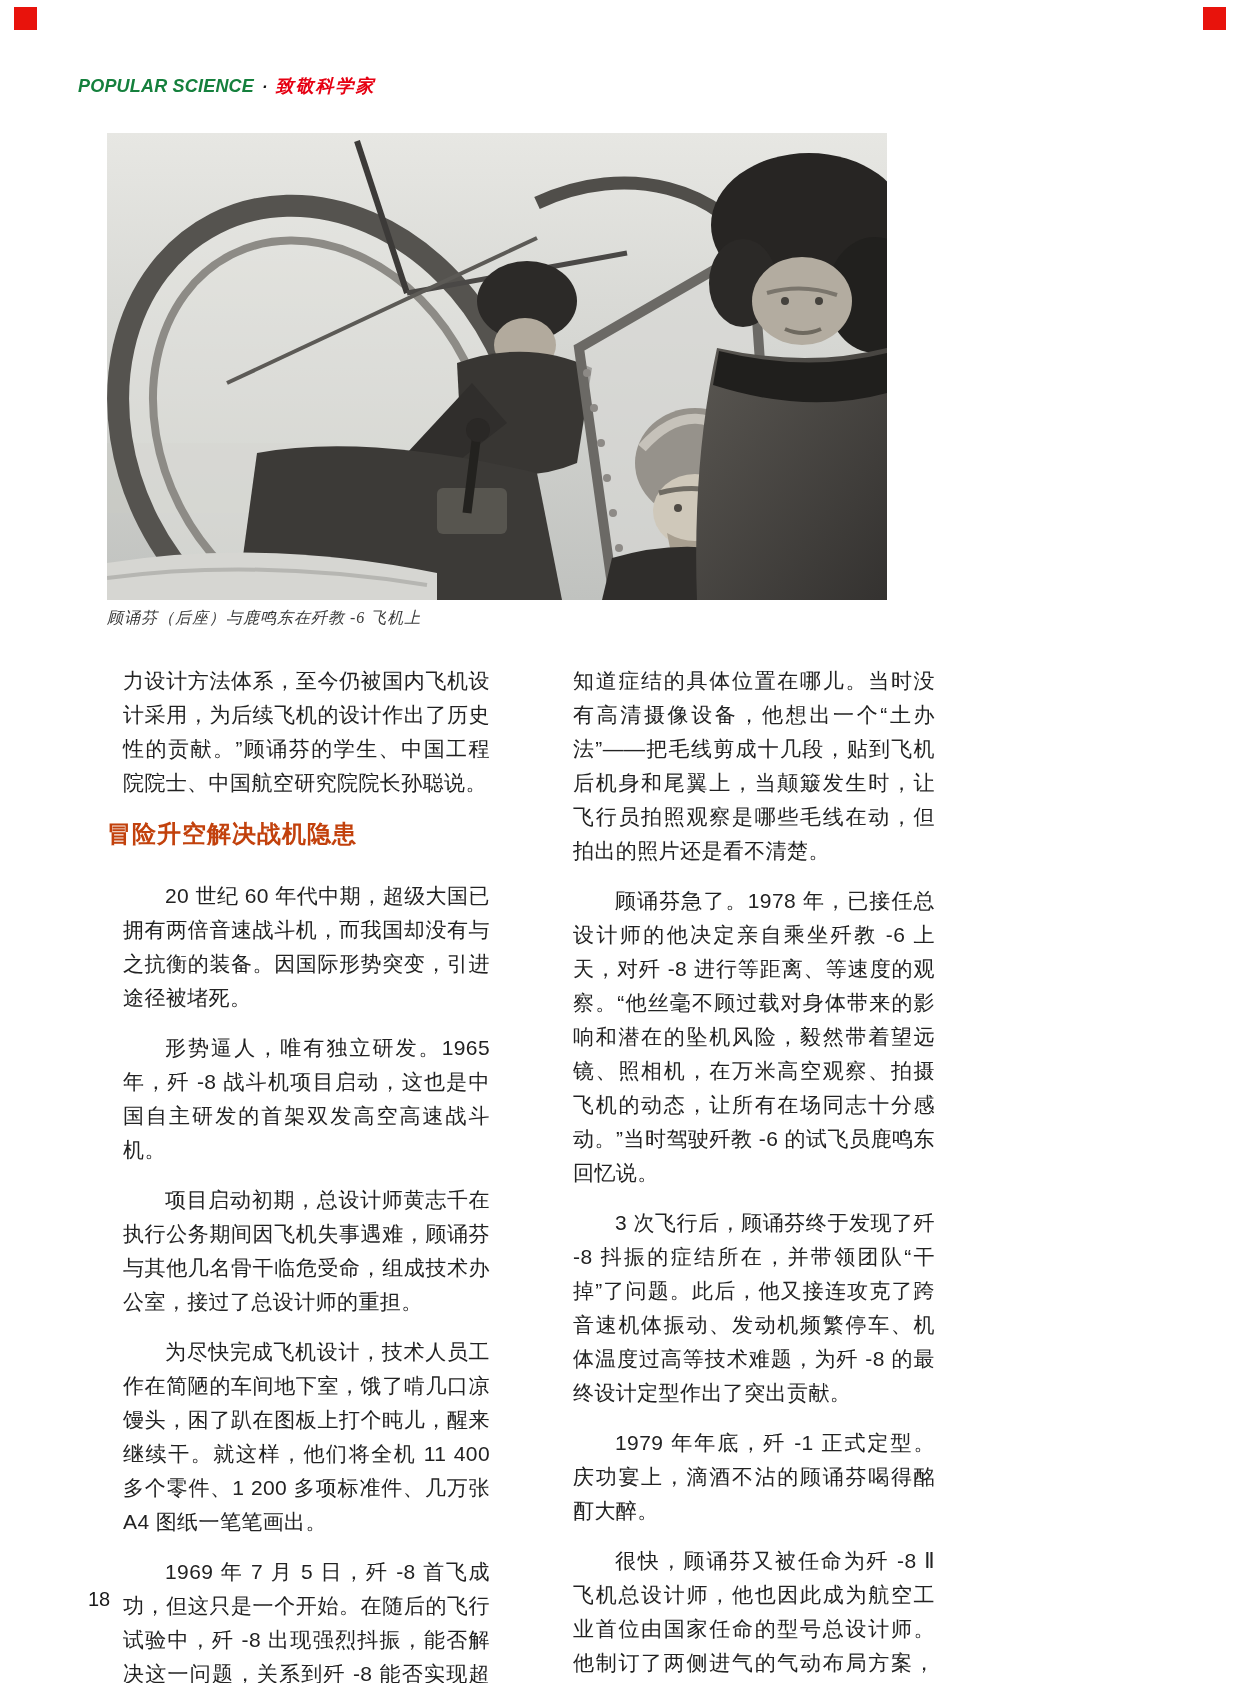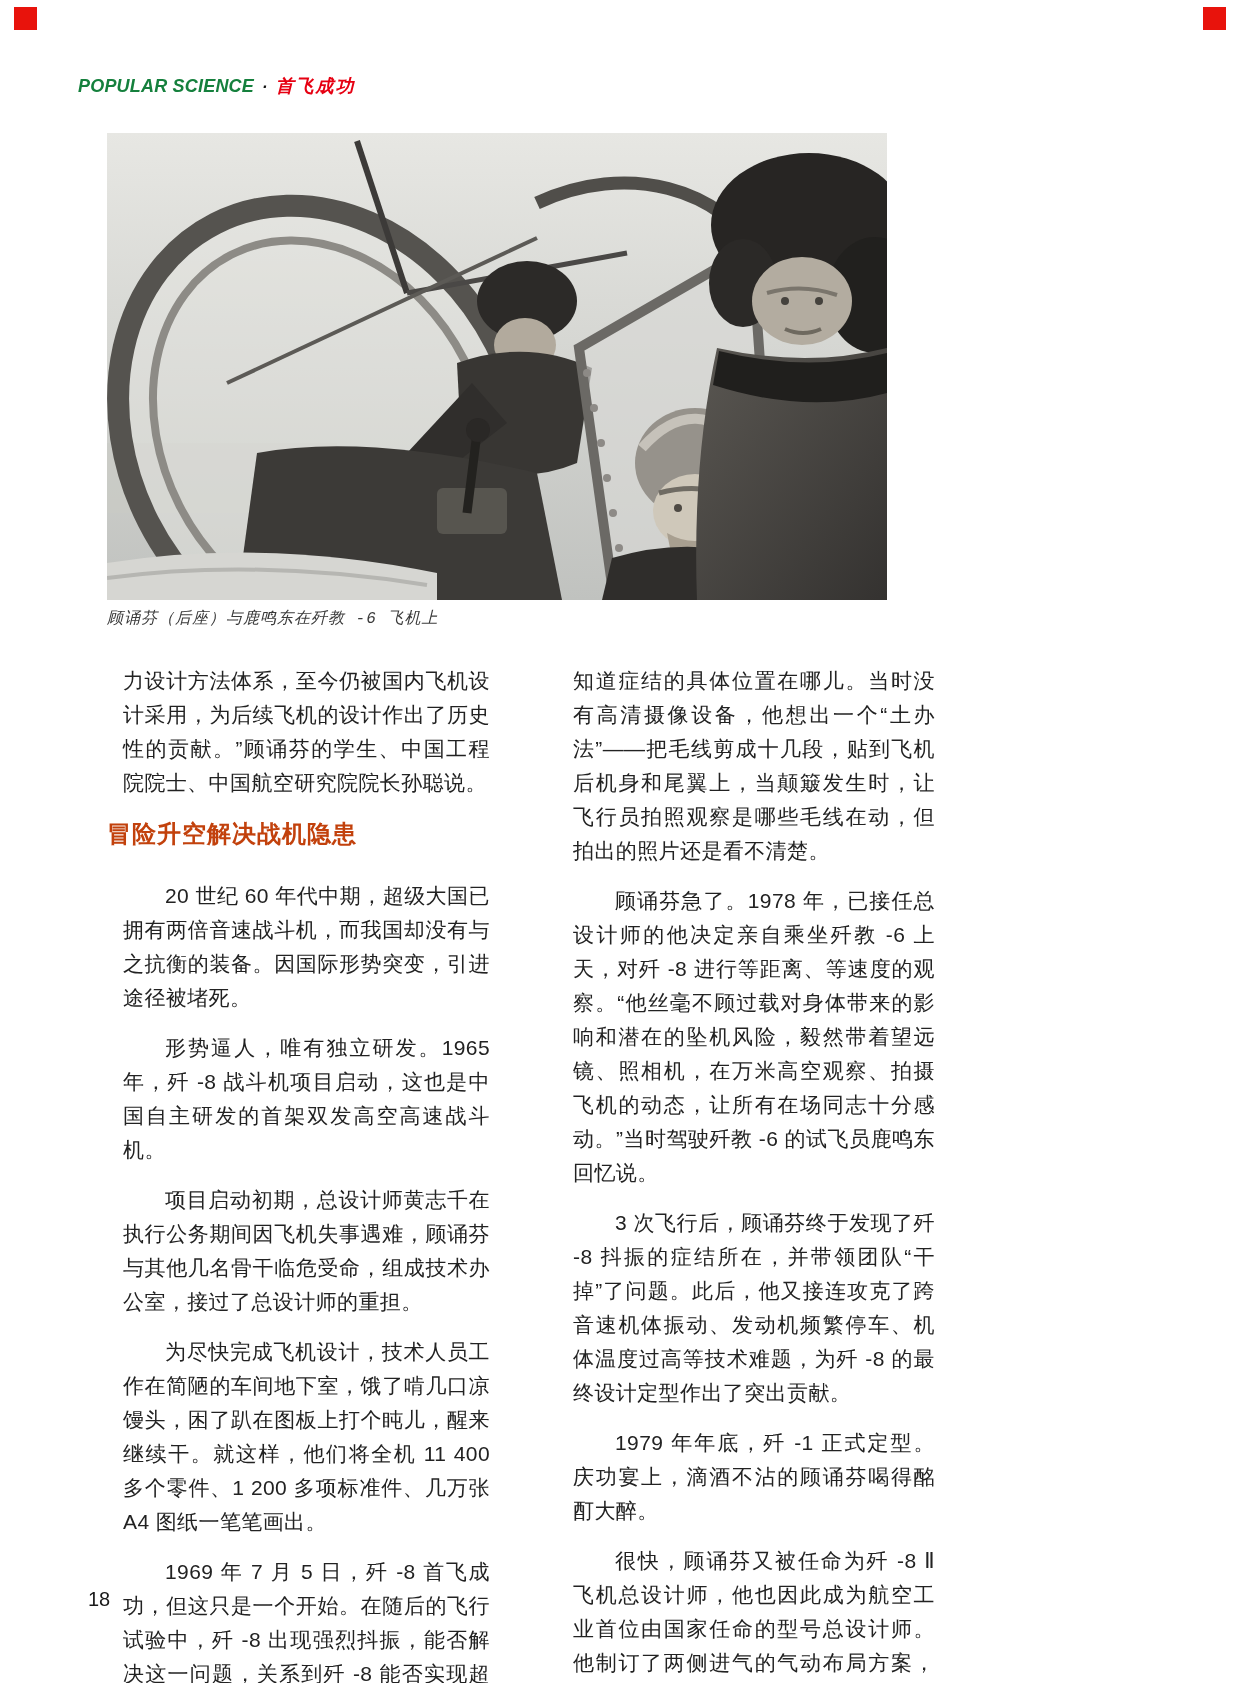--- a/index.html
+++ b/index.html
@@ -22,21 +22,21 @@
   .header .section{color:#e60012;letter-spacing:2px;}
 
   .photo{
     position:absolute;left:107px;top:133px;width:780px;height:467px;
     background:#cfd0cc;overflow:hidden;
   }
   .photo svg{display:block;width:100%;height:100%;}
 
   .caption{
     position:absolute;left:107px;top:608px;width:600px;
-    font-family:Liberation Mono, monospace;
+    font-family:Liberation Serif, serif;
     font-style:italic;font-size:16px;color:#3a3a3a;letter-spacing:1px;
   }
 
   .col{
     position:absolute;top:648px;
     font-size:21px;line-height:34px;text-align:justify;
     letter-spacing:0.4px;color:#222222;
   }
   .col.left{left:107px;width:399px;}
   .col.right{left:557px;width:394px;}
@@ -52,21 +52,21 @@
     font-size:20px;color:#1a1a1a;
   }
 </style>
 </head>
 <body>
 
 <div class="reg-mark left"></div>
 <div class="reg-mark right"></div>
 
 <div class="header">
-  <span class="brand">POPULAR SCIENCE</span><span class="sep">·</span><span class="section">首飞成功</span>
+  <span class="brand">POPULAR SCIENCE</span><span class="sep">·</span><span class="section">致敬科学家</span>
 </div>
 
 <div class="photo">
   <svg viewBox="0 0 780 467" preserveAspectRatio="none">
     <defs>
       <linearGradient id="sky" x1="0" y1="0" x2="0" y2="1">
         <stop offset="0" stop-color="#e7e7e3"></stop>
         <stop offset="0.5" stop-color="#d4d5d1"></stop>
         <stop offset="1" stop-color="#c0c2bf"></stop>
       </linearGradient>

